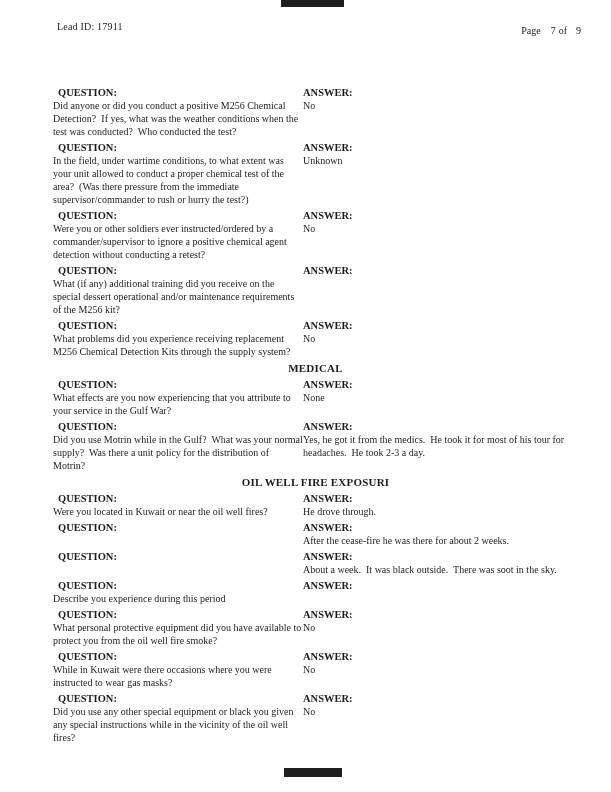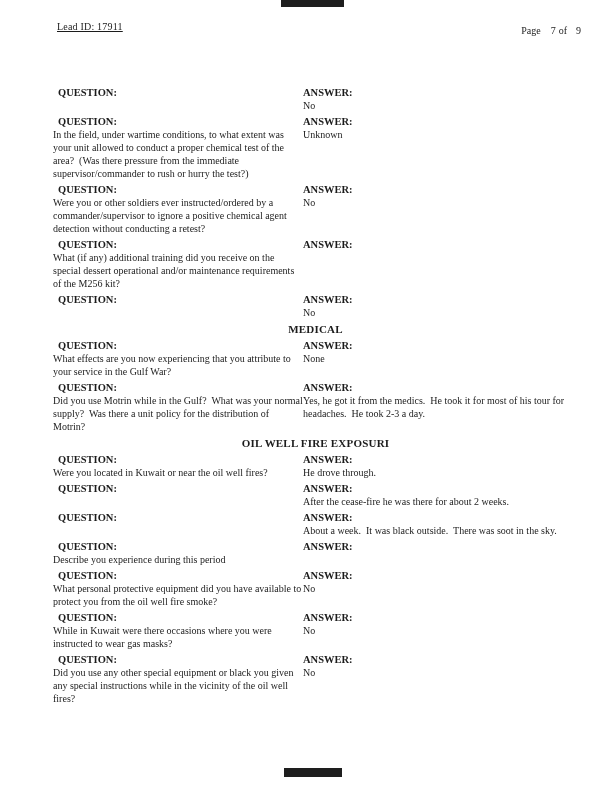--- a/index.html
+++ b/index.html
@@ -10,21 +10,21 @@
     margin:0 auto;
     font-family:"Liberation Serif","DejaVu Serif",serif;
     color:#1c1c1c;
     overflow:hidden;
   }
   .redaction{position:absolute;background:#1e1e1e;}
   .redaction-top{left:281px;top:0;width:63px;height:7px;}
   .redaction-bottom{left:284px;top:768px;width:58px;height:9px;}
   .lead-id{
     position:absolute;left:57px;top:21px;
-    font-size:10px;letter-spacing:.2px;text-decoration:underline;
+    font-size:10px;letter-spacing:.2px;
   }
   .page-num{
     position:absolute;right:30px;top:25px;
     font-size:10px;
   }
   .page-num span{display:inline-block;margin-left:31px;}
   .page-num .gap1{margin-left:10px;}
   .page-num .gap2{margin-left:3px;}
   .page-num .gap3{margin-left:9px;}
   .content{
@@ -71,20 +71,21 @@
   <div class="lead-id">Lead ID: 17911</div>
 
   <div class="page-num">
     <span>Page</span><span class="gap1">7</span><span class="gap2">of</span><span class="gap3">9</span>
   </div>
 
   <div class="content">
     <div class="qa-row">
       <div class="q-cell">
         <div class="q-head">QUESTION:</div>
+        <div class="q-text">Did anyone or did you conduct a positive M256 Chemical Detection?  If yes, what was the weather conditions when the test was conducted?  Who conducted the test?</div>
       </div>
       <div class="a-cell">
         <div class="a-head">ANSWER:</div>
         <div class="a-text">No</div>
       </div>
     </div>
 
     <div class="qa-row">
       <div class="q-cell">
         <div class="q-head">QUESTION:</div>
@@ -114,20 +115,21 @@
       </div>
       <div class="a-cell">
         <div class="a-head">ANSWER:</div>
         <div class="a-text"></div>
       </div>
     </div>
 
     <div class="qa-row">
       <div class="q-cell">
         <div class="q-head">QUESTION:</div>
+        <div class="q-text">What problems did you experience receiving replacement M256 Chemical Detection Kits through the supply system?</div>
       </div>
       <div class="a-cell">
         <div class="a-head">ANSWER:</div>
         <div class="a-text">No</div>
       </div>
     </div>
 
     <div class="section-row">
       <div class="section-title">MEDICAL</div>
     </div>

